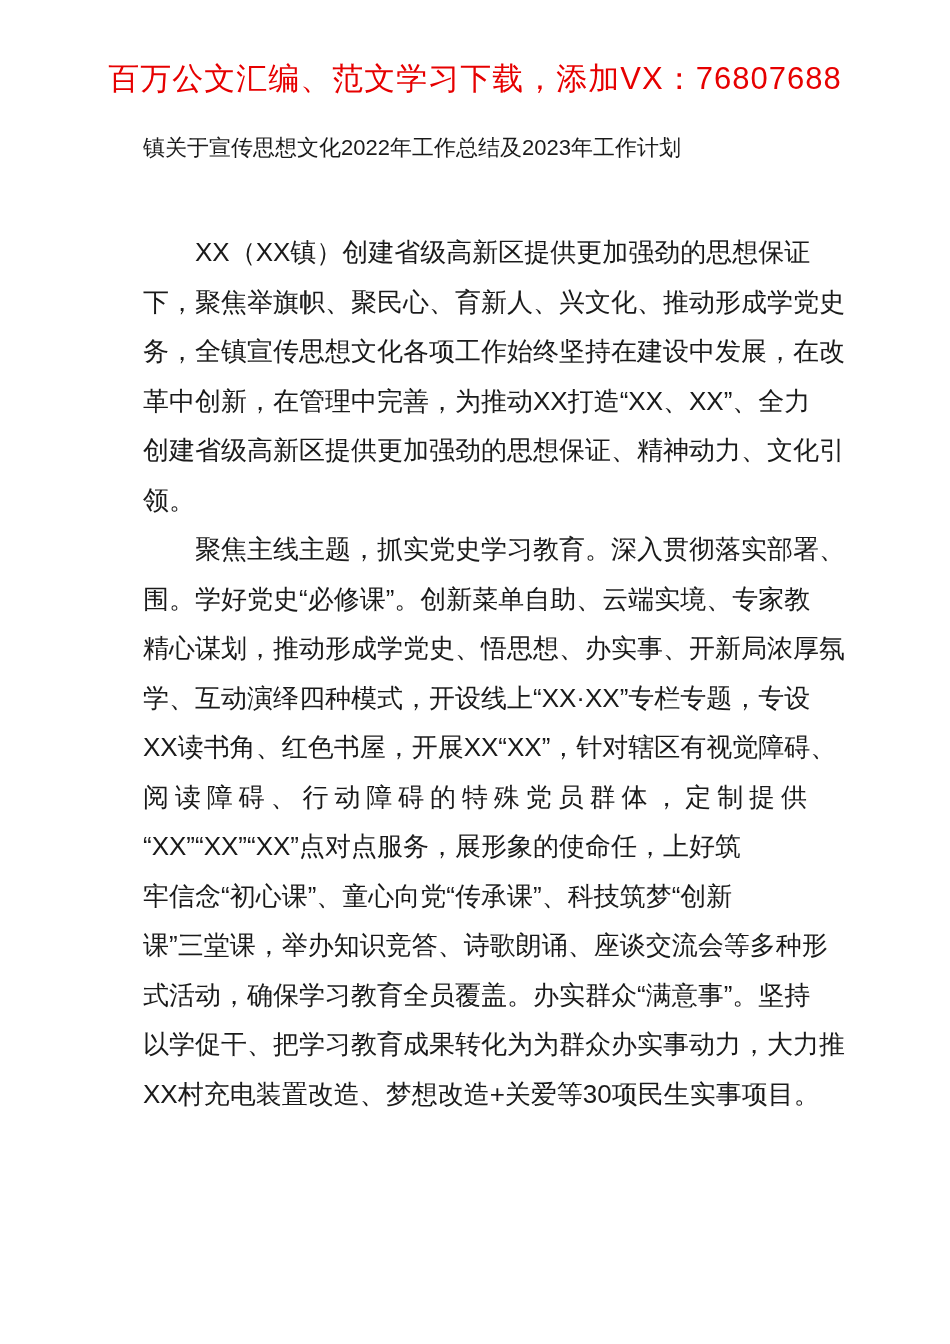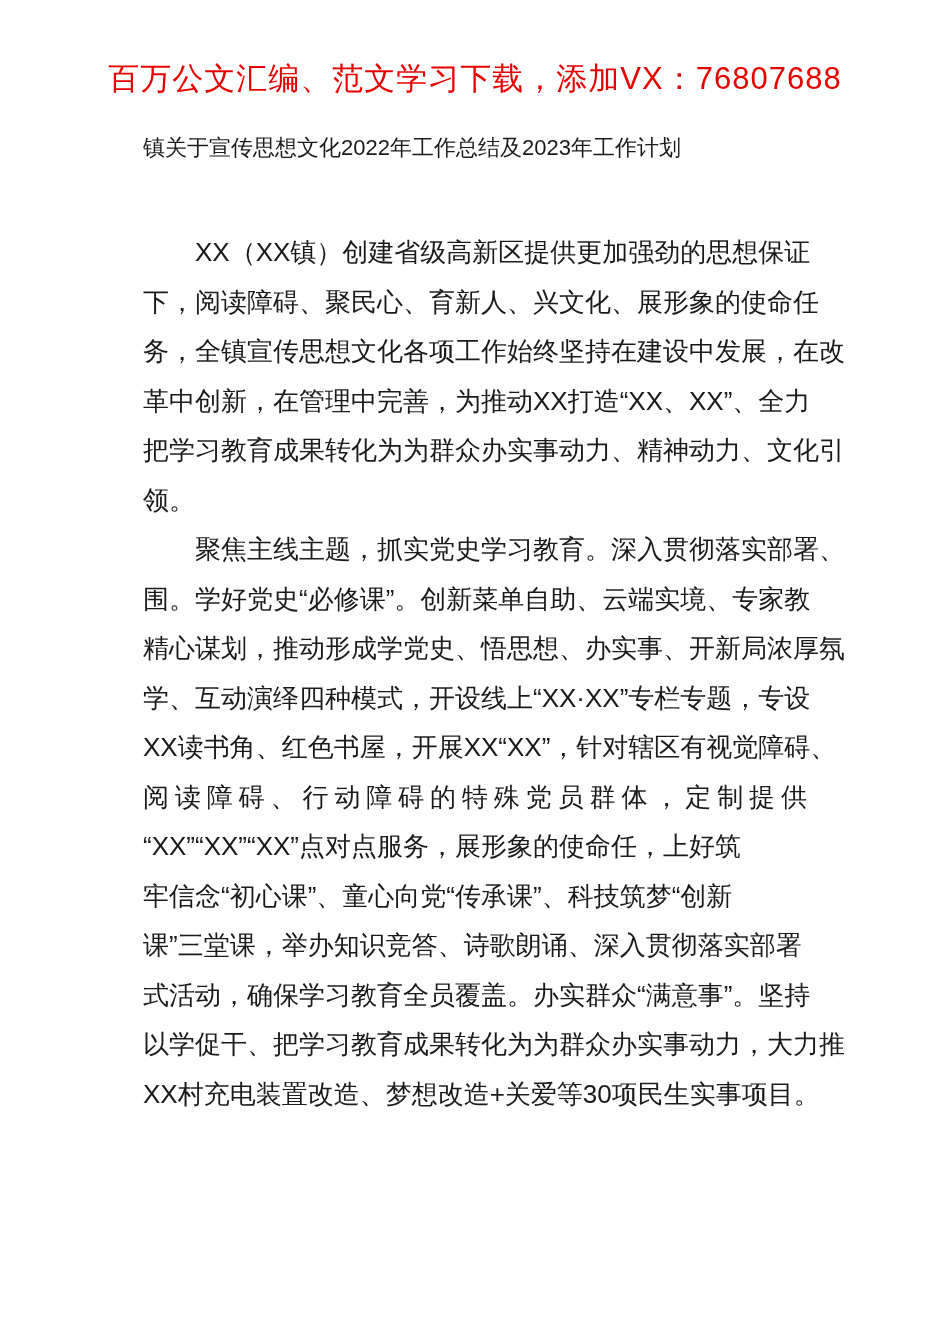--- a/index.html
+++ b/index.html
@@ -55,34 +55,34 @@
 
 <div class="page">
 
   <div class="banner" style="color: rgb(230, 0, 0);">百万公文汇编、范文学习下载，添加VX：76807688</div>
 
   <div class="doc">
 
     <h1 class="title">镇关于宣传思想文化2022年工作总结及2023年工作计划</h1>
 
     <div class="ln indent">XX（XX镇）创建省级高新区提供更加强劲的思想保证</div>
-    <div class="ln">下，阅读障碍、聚民心、育新人、兴文化、展形象的使命任</div>
+    <div class="ln">下，聚焦举旗帜、聚民心、育新人、兴文化、推动形成学党史</div>
     <div class="ln">务，全镇宣传思想文化各项工作始终坚持在建设中发展，在改</div>
     <div class="ln">革中创新，在管理中完善，为推动XX打造“XX、XX”、全力</div>
-    <div class="ln">把学习教育成果转化为为群众办实事动力、精神动力、文化引</div>
+    <div class="ln">创建省级高新区提供更加强劲的思想保证、精神动力、文化引</div>
     <div class="ln">领。</div>
 
 
     <div class="ln indent">聚焦主线主题，抓实党史学习教育。深入贯彻落实部署、</div>
     <div class="ln">围。学好党史“必修课”。创新菜单自助、云端实境、专家教</div>
     <div class="ln">精心谋划，推动形成学党史、悟思想、办实事、开新局浓厚氛</div>
     <div class="ln">学、互动演绎四种模式，开设线上“XX·XX”专栏专题，专设</div>
     <div class="ln">XX读书角、红色书屋，开展XX“XX”，针对辖区有视觉障碍、</div>
     <div class="ln stretch">阅读障碍、行动障碍的特殊党员群体，定制提供</div>
     <div class="ln">“XX”“XX”“XX”点对点服务，展形象的使命任，上好筑</div>
     <div class="ln">牢信念“初心课”、童心向党“传承课”、科技筑梦“创新</div>
-    <div class="ln">课”三堂课，举办知识竞答、诗歌朗诵、深入贯彻落实部署</div>
+    <div class="ln">课”三堂课，举办知识竞答、诗歌朗诵、座谈交流会等多种形</div>
     <div class="ln">式活动，确保学习教育全员覆盖。办实群众“满意事”。坚持</div>
     <div class="ln">以学促干、把学习教育成果转化为为群众办实事动力，大力推</div>
     <div class="ln">XX村充电装置改造、梦想改造+关爱等30项民生实事项目。</div>
 
   </div>
 </div>
 
 </body></html>

